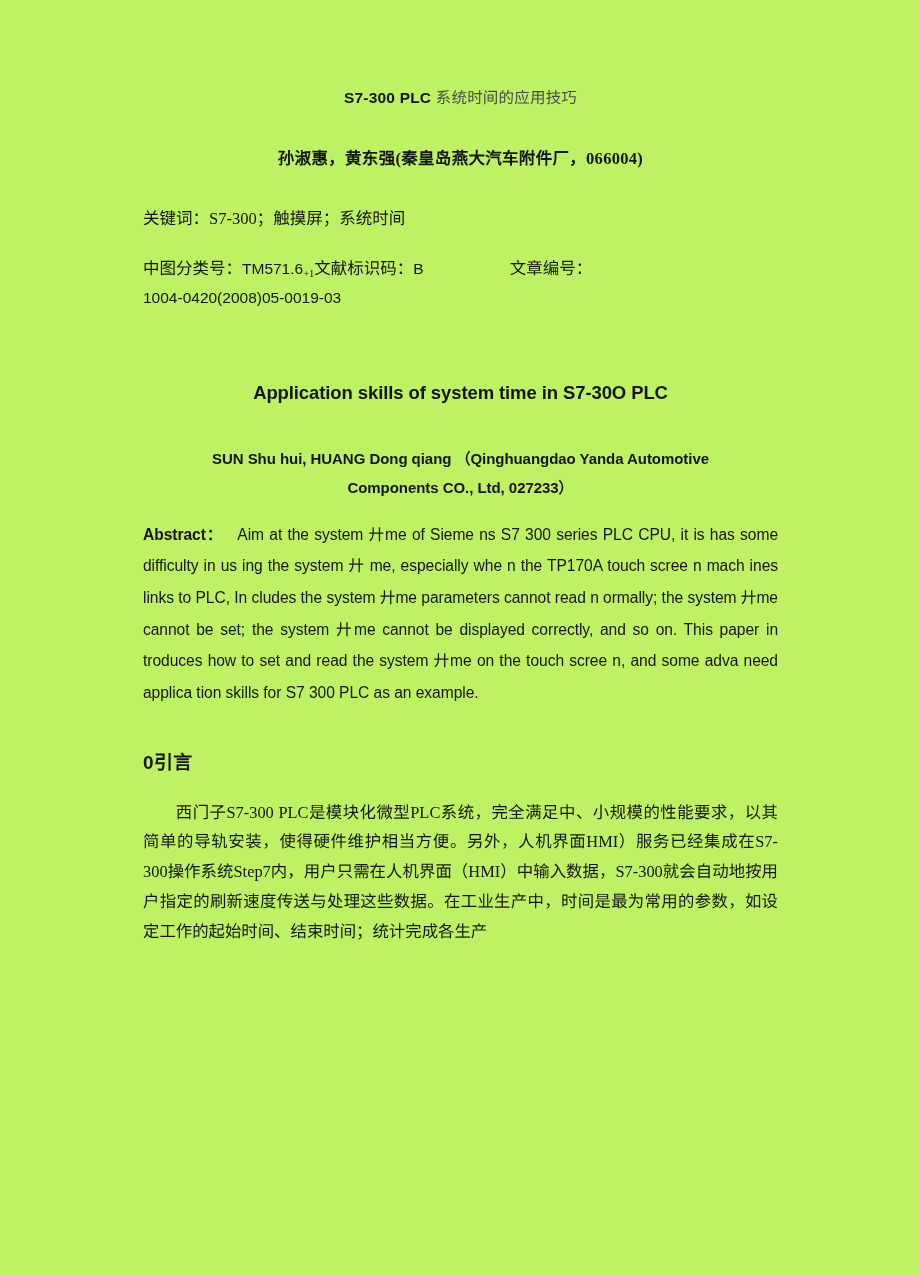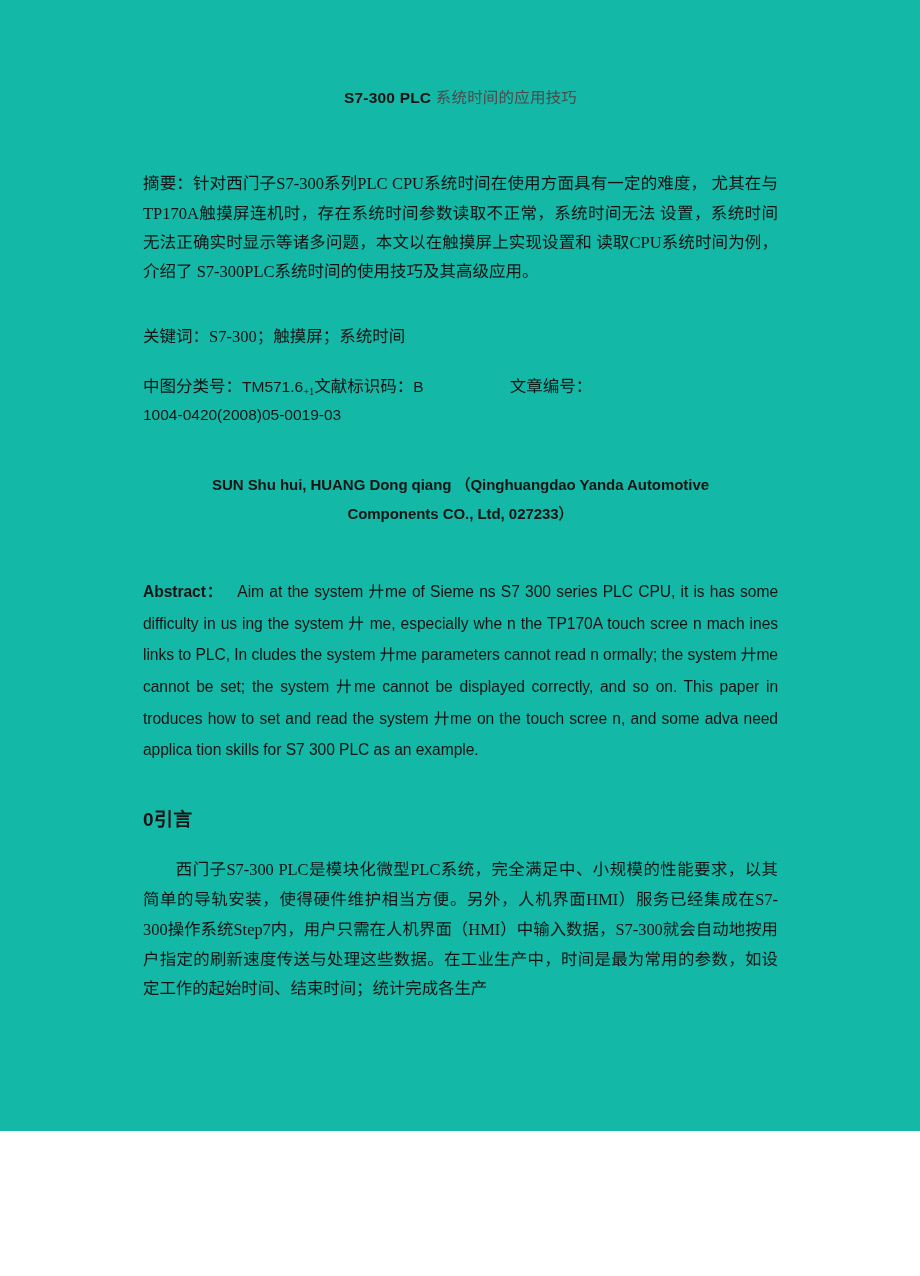--- a/index.html
+++ b/index.html
@@ -13,22 +13,22 @@
     height: 1276px;
     font-family: "Liberation Sans", "DejaVu Sans", sans-serif;
     color: #141414;
     -webkit-font-smoothing: antialiased;
     overflow: hidden;
   }
 
   .page {
     position: relative;
     width: 920px;
-    height: 1131px;
-    background: #14b8a6;
+    height: 1276px;
+    background: #bef264;
     box-sizing: border-box;
   }
 
   .content {
     position: absolute;
     left: 143px;
     top: 0;
     width: 635px;
   }
 
@@ -119,21 +119,21 @@
     font-size: 15px;
     font-weight: bold;
     font-family: "Liberation Sans", sans-serif;
     line-height: 1.95;
     letter-spacing: -0.05px;
   }
   .en-authors .ln2 { display: block; }
 
   
   .en-abstract {
-    margin-top: 48px;
+    margin-top: 16px;
     font-size: 15.6px;
     line-height: 2.03;
     font-family: "Liberation Sans", sans-serif;
     text-align: justify;
     letter-spacing: -0.05px;
   }
   .en-abstract .lbl {
     font-weight: bold;
   }
   .en-abstract .sp { display: inline-block; width: 14px; }
@@ -167,27 +167,28 @@
   }
 </style>
 </head>
 <body>
 
 <div class="page">
   <div class="content">
 
     <h1 class="cn-title"><span class="lead">S7-300 PLC</span><span class="cn"> 系统时间的应用技巧</span></h1>
 
+    <div class="cn-authors">孙淑惠，黄东强(秦皇岛燕大汽车附件厂，066004)</div>
 
-    <p class="cn-abstract"><span class="lbl">摘要：</span><span>针对西门子S7-300系列PLC CPU系统时间在使用方面具有一定的难度， 尤其在与TP170A触摸屏连机时，存在系统时间参数读取不正常，系统时间无法 设置，系统时间无法正确实时显示等诸多问题，本文以在触摸屏上实现设置和 读取CPU系统时间为例，介绍了 S7-300PLC系统时间的使用技巧及其高级应用。</span></p>
 
     <p class="cn-keywords"><span class="lbl">关键词：</span><span>S7-300；触摸屏；系统时间</span></p>
 
     <p class="cn-class"><span>中图分类号：</span><span class="num">TM571.6</span><sub>+1</sub><span>文献标识码：</span><span class="num">B</span><span class="gap"></span><span>文章编号：</span><br><span class="num">1004-0420(2008)05-0019-03</span></p>
 
+    <h2 class="en-title">Application skills of system time in S7-30O PLC</h2>
 
     <div class="en-authors"><span>SUN Shu hui, HUANG Dong qiang （Qinghuangdao Yanda Automotive</span><span class="ln2">Components CO., Ltd, 027233）</span></div>
 
     <p class="en-abstract"><span class="lbl">Abstract：</span><span class="sp"></span><span>Aim at the system 廾me of Sieme ns S7 300 series PLC CPU, it is has some difficulty in us ing the system 廾 me, especially whe n the TP170A touch  scree n mach ines links to PLC, In cludes the system 廾me parameters cannot read n ormally; the system 廾me cannot be set; the system 廾me cannot be displayed correctly, and so on. This paper in troduces how to set and read the system 廾me on the touch scree n, and some adva need applica tion skills for S7 300 PLC as an example.</span></p>
 
 
     <h3 class="sec-head">0引言</h3>
 
     <p class="body-para">西门子S7-300 PLC是模块化微型PLC系统，完全满足中、小规模的性能要求，以其简单的导轨安装，使得硬件维护相当方便。另外，人机界面HMI）服务已经集成在S7-300操作系统Step7内，用户只需在人机界面（HMI）中输入数据，S7-300就会自动地按用户指定的刷新速度传送与处理这些数据。在工业生产中，时间是最为常用的参数，如设定工作的起始时间、结束时间；统计完成各生产</p>
 

